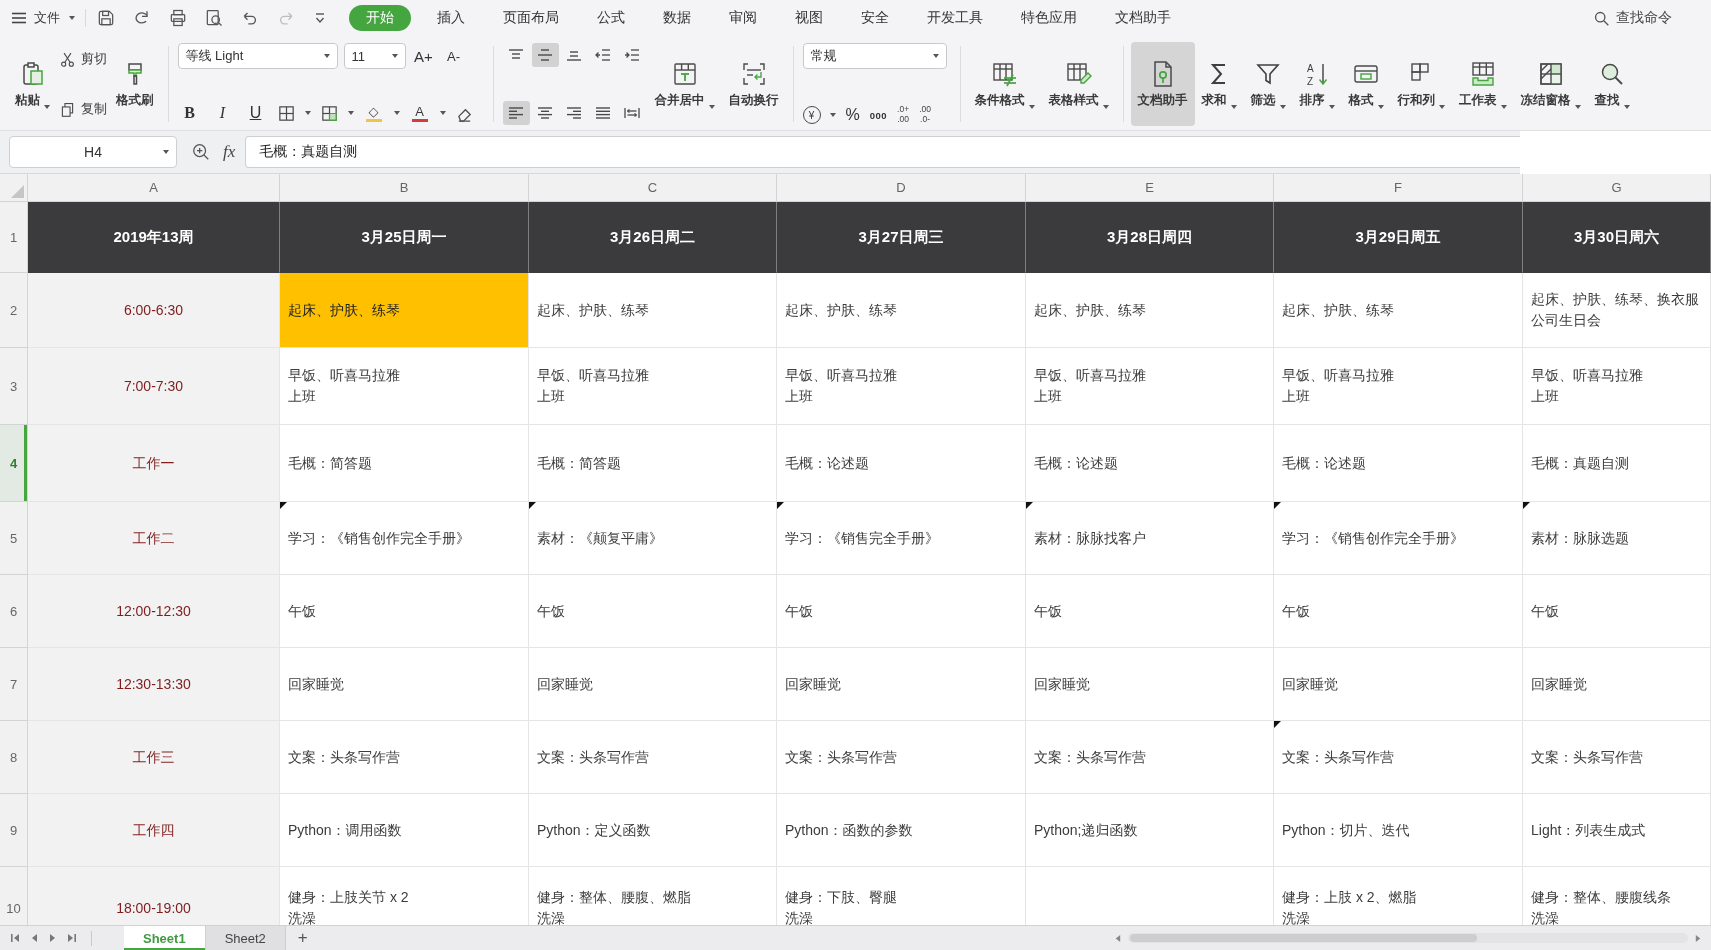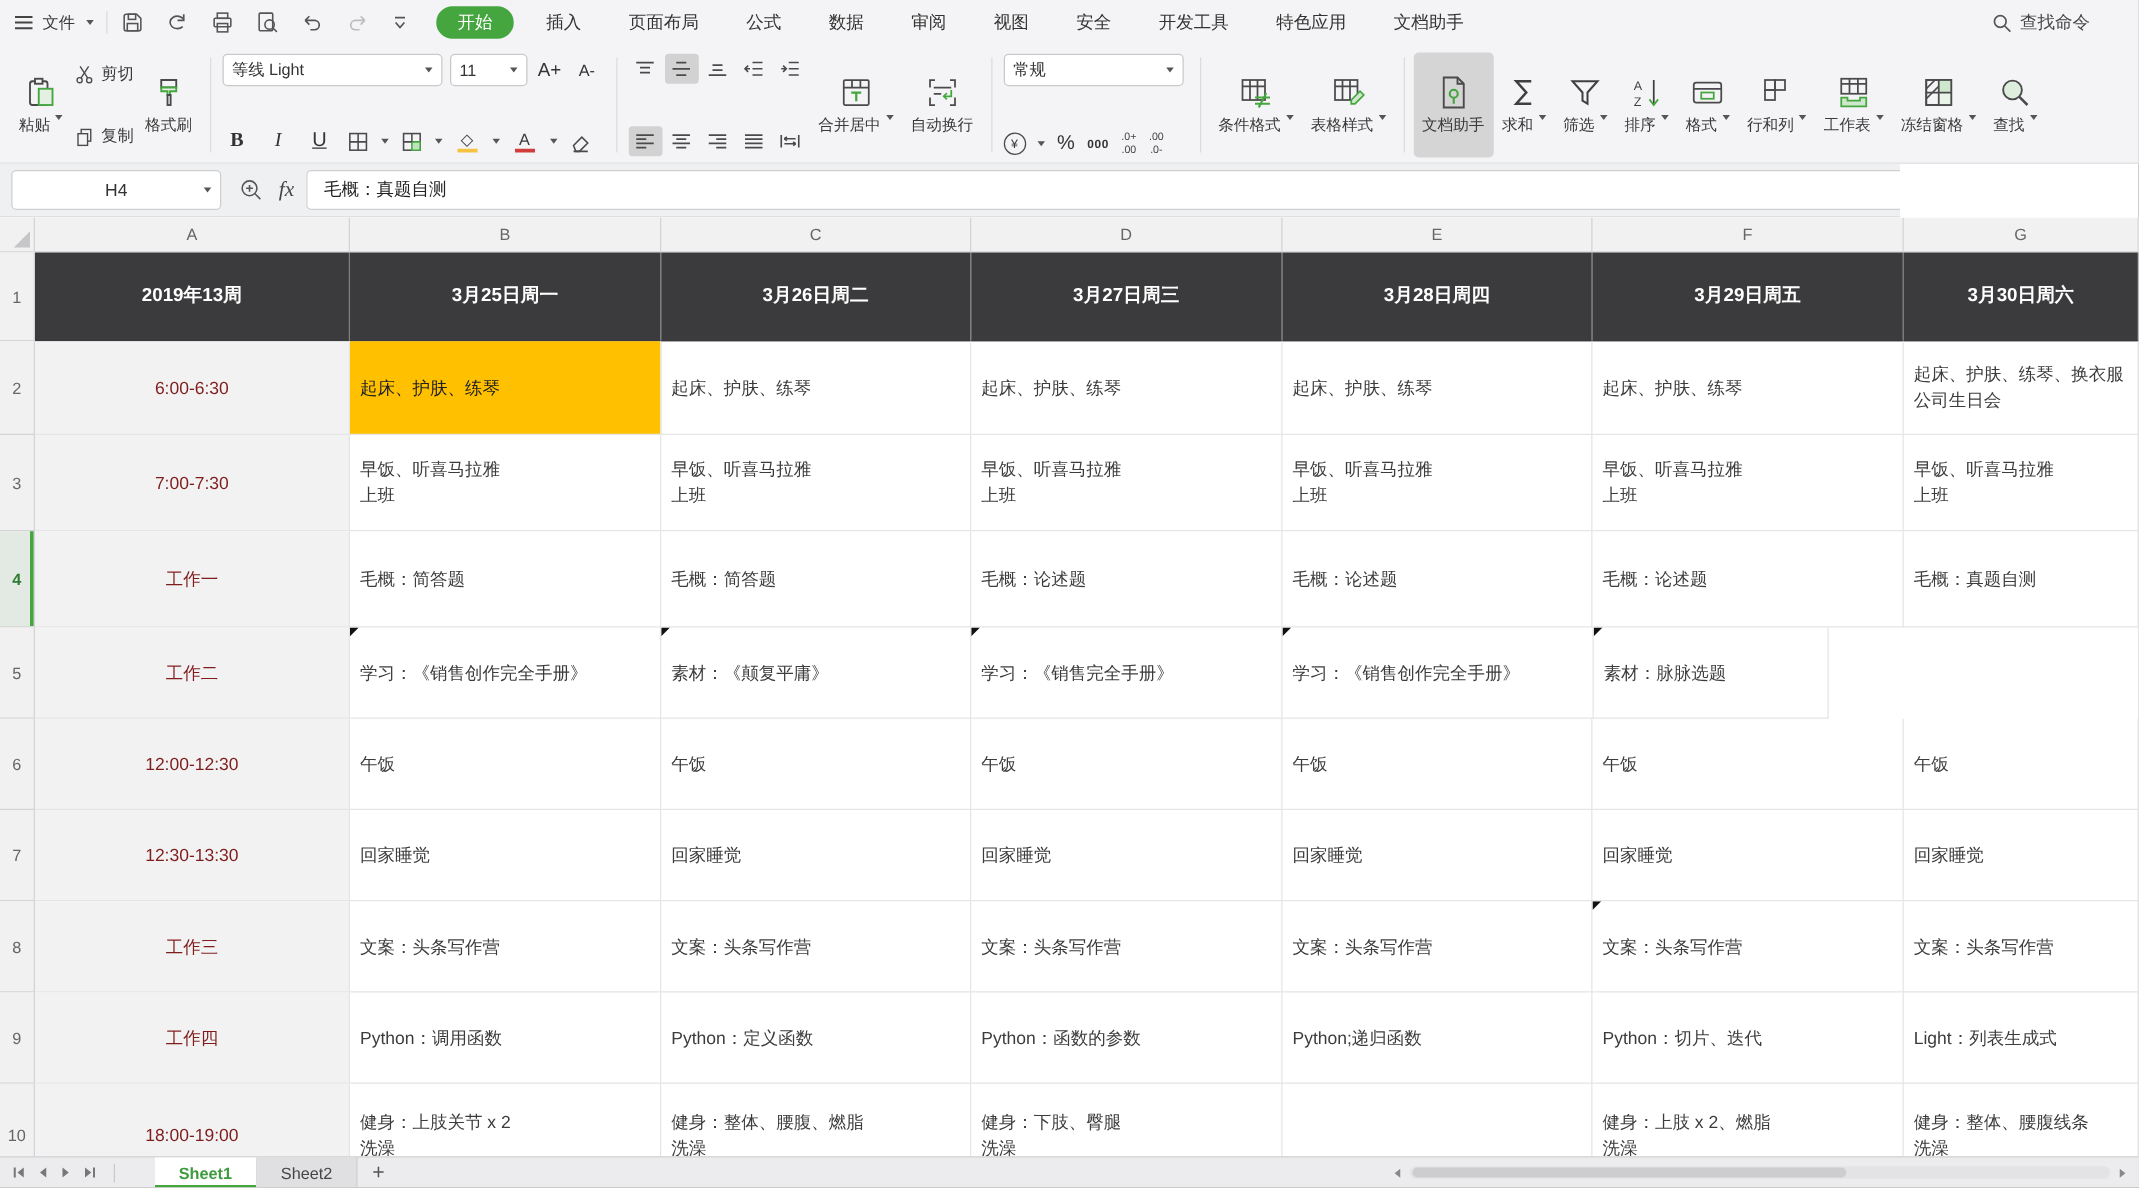--- a/index.html
+++ b/index.html
@@ -19,21 +19,21 @@
   .mb-search{position:absolute;left:1593px;top:0;height:36px;display:flex;align-items:center;gap:6px;
              white-space:nowrap;color:#444;width:130px;overflow:hidden;}
   
   .toolbar{position:absolute;left:0;top:36px;width:1711px;height:95px;background:#f4f4f6;
            border-bottom:1px solid #e0e0e2;display:flex;align-items:stretch;padding:6px 6px 4px 8px;
            box-sizing:border-box;overflow:hidden;}
   .vdiv{width:1px;background:#dcdcdd;margin:4px 7px;flex:0 0 1px;}
   .bigbtn{display:flex;flex-direction:column;align-items:center;justify-content:center;gap:3px;
           padding:3px 7px;border-radius:4px;font-size:12.5px;color:#3a3a3a;white-space:nowrap;cursor:pointer;}
   .bigbtn.active{background:#d5d5d6;}
-  .bigbtn .lbl{display:flex;align-items:flex-start;}
+  .bigbtn .lbl{display:flex;align-items:flex-end;font-weight:bold;}
   .grp{display:flex;flex-direction:column;justify-content:space-between;padding:1px 2px;}
   .rowA,.rowB{display:flex;align-items:center;gap:6px;}
   .smallbtn{display:flex;align-items:center;gap:5px;font-size:13px;color:#3a3a3a;cursor:pointer;}
   .combo{display:flex;justify-content:space-between;align-items:center;border:1px solid #c9c9cb;
          border-radius:4px;background:#fff;height:26px;padding:0 7px;font-size:13px;box-sizing:border-box;cursor:pointer;}
   .car{width:0;height:0;border-left:3.5px solid transparent;border-right:3.5px solid transparent;
        border-top:4px solid #555;display:inline-block;margin-left:4px;}
   .tgl{width:27px;height:24px;display:flex;align-items:center;justify-content:center;border-radius:3px;cursor:pointer;}
   .tgl.on{background:#d2d2d3;}
   .fmtglyph{font-size:16px;width:24px;height:24px;display:flex;align-items:center;justify-content:center;cursor:pointer;}
@@ -224,21 +224,21 @@
         </span>
       <span class="lbl">
           <span>格式刷</span>
         </span>
     </div>
 
     <div class="vdiv"></div>
 
     <div class="grp" style="width:306px;">
       <div class="rowA">
-        <div class="combo" style="width:176px;">
+        <div class="combo" style="width:160px;">
           <span>等线 Light</span>
             <span class="car"></span>
         </div>
         <div class="combo" style="width:62px;">
           <span>11</span>
             <span class="car"></span>
         </div>
         <span class="fmtglyph" style="font-size:15px;">A+</span>
         <span class="fmtglyph" style="font-size:13px;">A-</span>
       </div>
@@ -671,20 +671,21 @@
         <div class="cell" style="width: 248px; flex: 0 0 248px;">毛概：论述题</div>
         <div class="cell" style="width: 249px; flex: 0 0 249px;">毛概：论述题</div>
         <div class="cell" style="width: 188px; flex: 0 0 188px;">毛概：真题自测</div>
       </div>
       <div class="grow" style="height: 73px;">
         <div class="rowhead">5</div>
         <div class="cell acol" style="width: 252px; flex: 0 0 252px;">工作二</div>
         <div class="cell comment" style="width: 249px; flex: 0 0 249px;">学习：《销售创作完全手册》</div>
         <div class="cell comment" style="width: 248px; flex: 0 0 248px;">素材：《颠复平庸》</div>
         <div class="cell comment" style="width: 249px; flex: 0 0 249px;">学习：《销售完全手册》</div>
+        <div class="cell comment" style="width: 248px; flex: 0 0 248px;">素材：脉脉找客户</div>
         <div class="cell comment" style="width: 249px; flex: 0 0 249px;">学习：《销售创作完全手册》</div>
         <div class="cell comment" style="width: 188px; flex: 0 0 188px;">素材：脉脉选题</div>
       </div>
       <div class="grow" style="height: 73px;">
         <div class="rowhead">6</div>
         <div class="cell acol" style="width: 252px; flex: 0 0 252px;">12:00-12:30</div>
         <div class="cell" style="width: 249px; flex: 0 0 249px;">午饭</div>
         <div class="cell" style="width: 248px; flex: 0 0 248px;">午饭</div>
         <div class="cell" style="width: 249px; flex: 0 0 249px;">午饭</div>
         <div class="cell" style="width: 248px; flex: 0 0 248px;">午饭</div>

